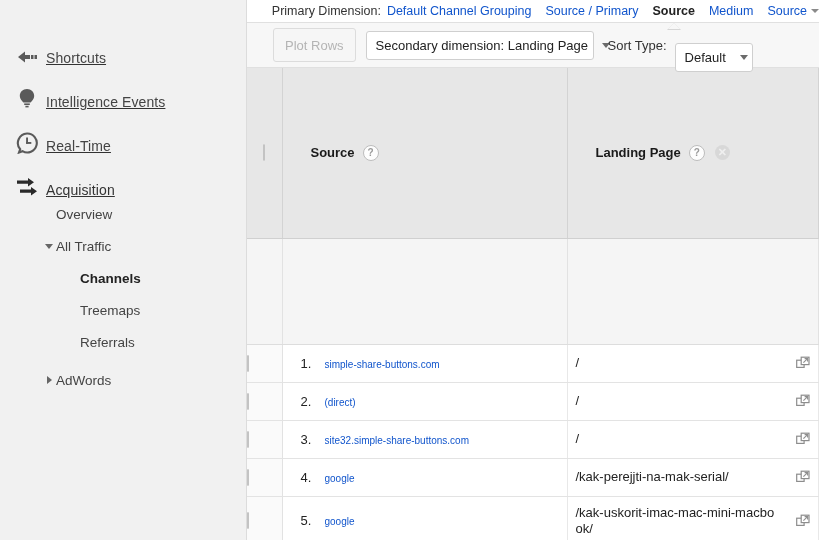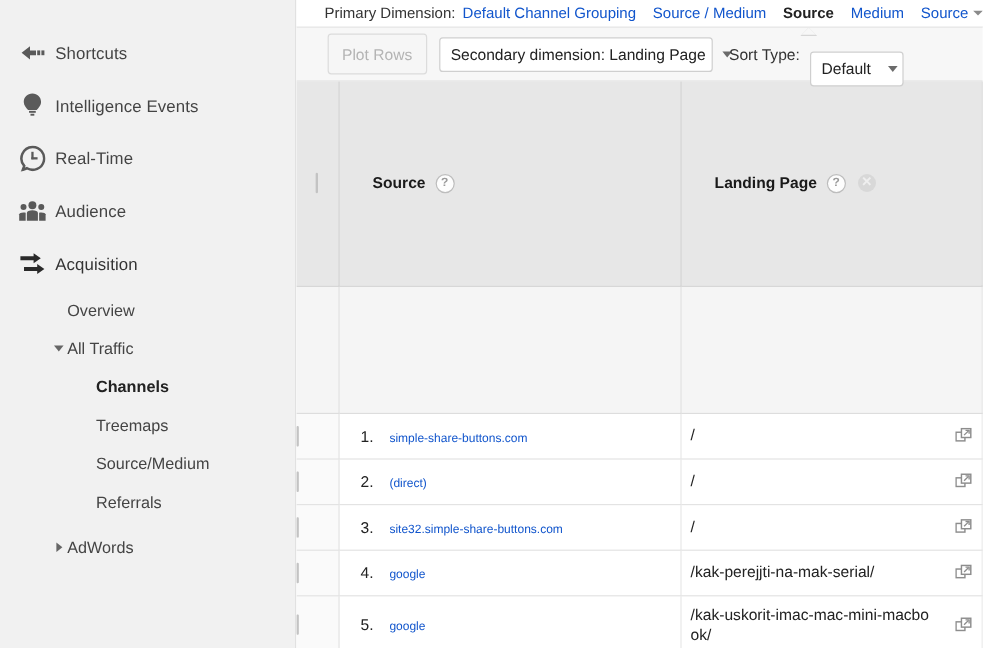--- a/index.html
+++ b/index.html
@@ -31,25 +31,26 @@
     border-right: 1px solid #dcdcdc;
     box-sizing: border-box;
     overflow: hidden;
     position: relative;
   }
   .nav-top {
     padding-top: 22px;
   }
   .nav-item {
     display: flex;
-    align-items: center;
+    align-items: flex-end;
     height: 44px;
     padding-left: 8px;
     box-sizing: border-box;
     cursor: pointer;
+    text-decoration: underline;
   }
   .nav-icon {
     width: 38px;
     min-width: 38px;
     display: flex;
     align-items: center;
     justify-content: center;
   }
   .nav-icon svg { display: block; }
   .nav-label {
@@ -417,33 +418,20 @@
         <span class="nav-icon">
           <svg width="22" height="22" viewBox="0 0 22 22">
             <path d="M11 1.5 A9.5 9.5 0 1 1 6.5 19.2 L3 20.5 L4.2 17.2 A9.5 9.5 0 0 1 11 1.5 Z" fill="none" stroke="#5a5a5a" stroke-width="2.1"></path>
             <rect x="10.1" y="5.5" width="1.9" height="6.2" fill="#5a5a5a"></rect>
             <rect x="10.1" y="10" width="5.2" height="1.9" fill="#5a5a5a"></rect>
           </svg>
         </span>
         <span class="nav-label">Real-Time</span>
       </div>
 
-      <div class="nav-item">
-        <span class="nav-icon">
-          <svg width="24" height="18" viewBox="0 0 24 18">
-            <circle cx="12" cy="4" r="3.3" fill="#5a5a5a"></circle>
-            <circle cx="4.6" cy="5.6" r="2.5" fill="#5a5a5a"></circle>
-            <circle cx="19.4" cy="5.6" r="2.5" fill="#5a5a5a"></circle>
-            <path d="M7.4 17 L7.4 10.4 C7.4 9.2 9.4 8.3 12 8.3 C14.6 8.3 16.6 9.2 16.6 10.4 L16.6 17 Z" fill="#5a5a5a"></path>
-            <path d="M1 17 L1 11.6 C1 10.7 2.5 10 4.6 10 C5.3 10 5.9 10.1 6.4 10.2 L6.4 17 Z" fill="#5a5a5a"></path>
-            <path d="M23 17 L23 11.6 C23 10.7 21.5 10 19.4 10 C18.7 10 18.1 10.1 17.6 10.2 L17.6 17 Z" fill="#5a5a5a"></path>
-          </svg>
-        </span>
-        <span class="nav-label">Audience</span>
-      </div>
 
       <div class="nav-item active">
         <span class="nav-icon">
           <svg width="24" height="22" viewBox="0 0 24 22">
             <path d="M2 4.6 L13 4.6 L13 2 L19 6.2 L13 10.4 L13 7.8 L2 7.8 Z" fill="#2a2a2a"></path>
             <path d="M5 13.6 L16 13.6 L16 11 L22 15.2 L16 19.4 L16 16.8 L5 16.8 Z" fill="#2a2a2a"></path>
           </svg>
         </span>
         <span class="nav-label">Acquisition</span>
       </div>
@@ -464,44 +452,41 @@
       </div>
 
       <div class="sub-item lvl3 selected">
         <span class="sub-label">Channels</span>
       </div>
 
       <div class="sub-item lvl3">
         <span class="sub-label">Treemaps</span>
       </div>
 
-      <div class="sub-item lvl3">
-        <span class="sub-label">Source/Medium</span>
-      </div>
 
       <div class="sub-item lvl3">
         <span class="sub-label">Referrals</span>
       </div>
 
       <div class="sub-item lvl2" style="margin-top:6px;">
         <span class="tri">
             <span class="tri-right"></span>
           </span>
         <span class="sub-label">AdWords</span>
       </div>
 
     </div>
   </div>
 
   <div class="main">
 
     <div class="dim-bar">
       <span class="dim-label">Primary Dimension:</span>
       <span class="dim-tab">Default Channel Grouping</span>
-      <span class="dim-tab">Source / Medium</span>
+      <span class="dim-tab">Source / Primary</span>
       <span class="dim-tab active">
         <span>Source</span>
         <span class="caret-up-border"></span>
         <span class="caret-up"></span>
       </span>
       <span class="dim-tab">Medium</span>
       <span class="dim-other">
         <span>Source</span>
         <span class="dcaret"></span>
       </span>

